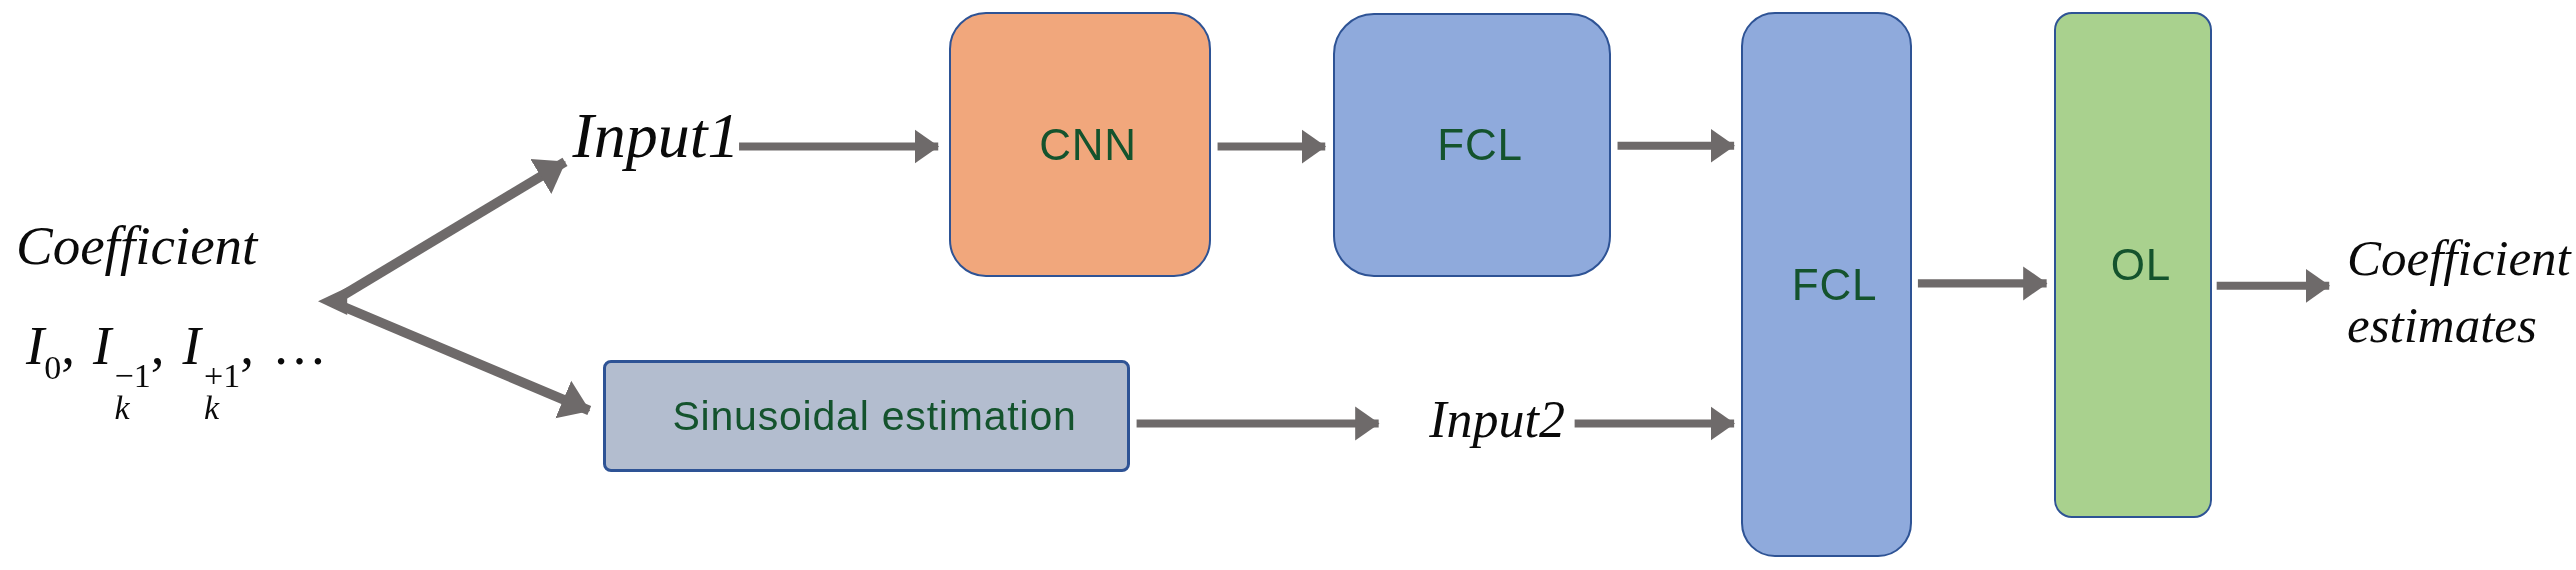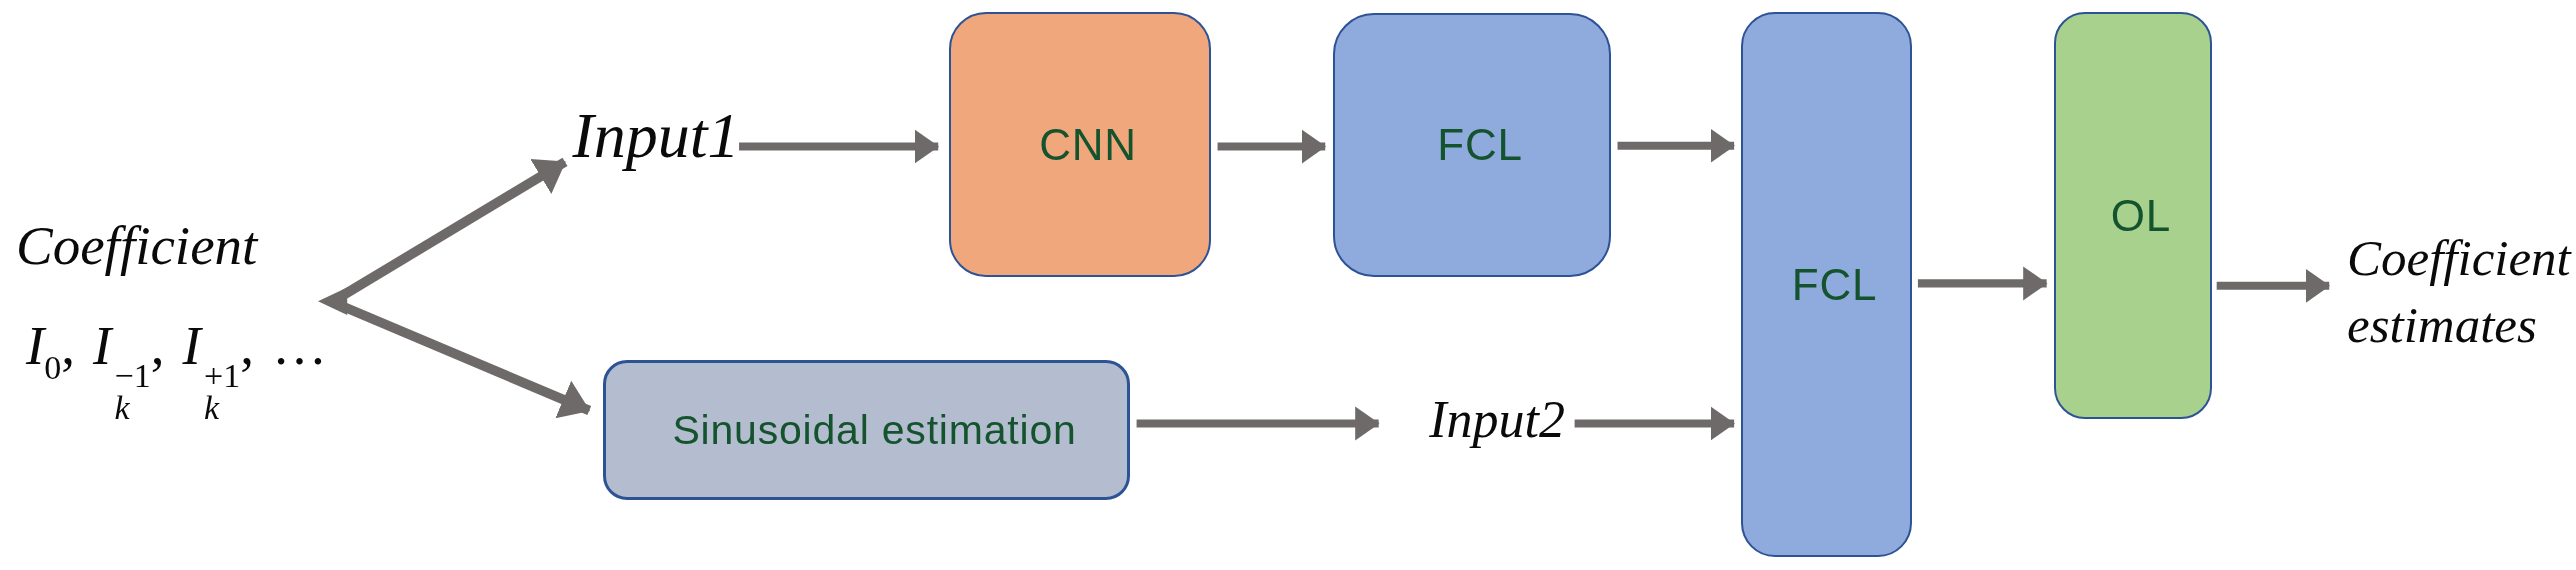--- a/index.html
+++ b/index.html
@@ -7,22 +7,22 @@
        font-family:"Liberation Sans",sans-serif;}
   .layer{position:absolute;left:0;top:0;width:2576px;height:570px;}
 
   
   .box{position:absolute;display:flex;align-items:center;justify-content:center;
        color:#14532d;border:2.4px solid var(--box-border,#2E5395);box-sizing:border-box;padding-left:16px;}
   .box .lbl{letter-spacing:0.8px;}
   #box-cnn      {left:949px;top:12px; width:262px;height:265px;border-radius:37px;background:var(--cnn-fill);font-size:44px;}
   #box-fcl-top  {left:1333px;top:13px; width:278px;height:264px;border-radius:41px;background:var(--fcl-fill);font-size:44px;}
   #box-fcl-merge{left:1741px;top:12px; width:171px;height:545px;border-radius:34px;background:var(--fcl-fill);font-size:44px;}
-  #box-ol       {left:2054px;top:12px; width:158px;height:407px;border-radius:31px;background:var(--ol-fill);font-size:44px;}
-  #box-sinusoidal{left:603px;top:360px;width:527px;height:140px;border-radius:24px;background:var(--sinusoidal-fill);font-size:41px;border-width:3.2px;}
+  #box-ol       {left:2054px;top:12px; width:158px;height:506px;border-radius:18px;background:var(--ol-fill);font-size:44px;}
+  #box-sinusoidal{left:603px;top:360px;width:527px;height:112px;border-radius:8px;background:var(--sinusoidal-fill);font-size:41px;border-width:3.2px;}
 
   
   .note{position:absolute;font-family:"Liberation Serif","DejaVu Serif",serif;
         font-style:italic;color:#0a0a0a;white-space:nowrap;}
   #t-measurements{left:16px;top:214px;font-size:55px;}
   #t-formula{left:26px;top:314px;font-size:55px;}
   #t-input1{left:571px;top:99px;width:170px;text-align:center;font-size:64px;}
   #t-input2{left:1395px;top:390px;width:170px;text-align:right;font-size:52px;}
   #t-coeff{left:2337px;top:225px;font-size:51px;line-height:67px;margin-left:10px;}
 

